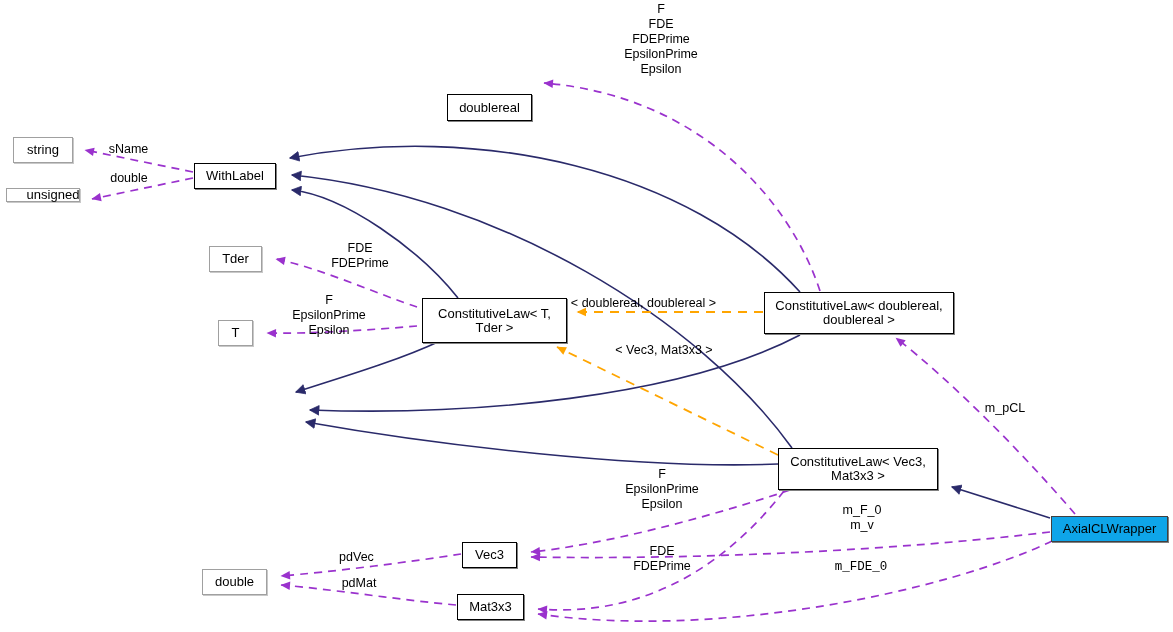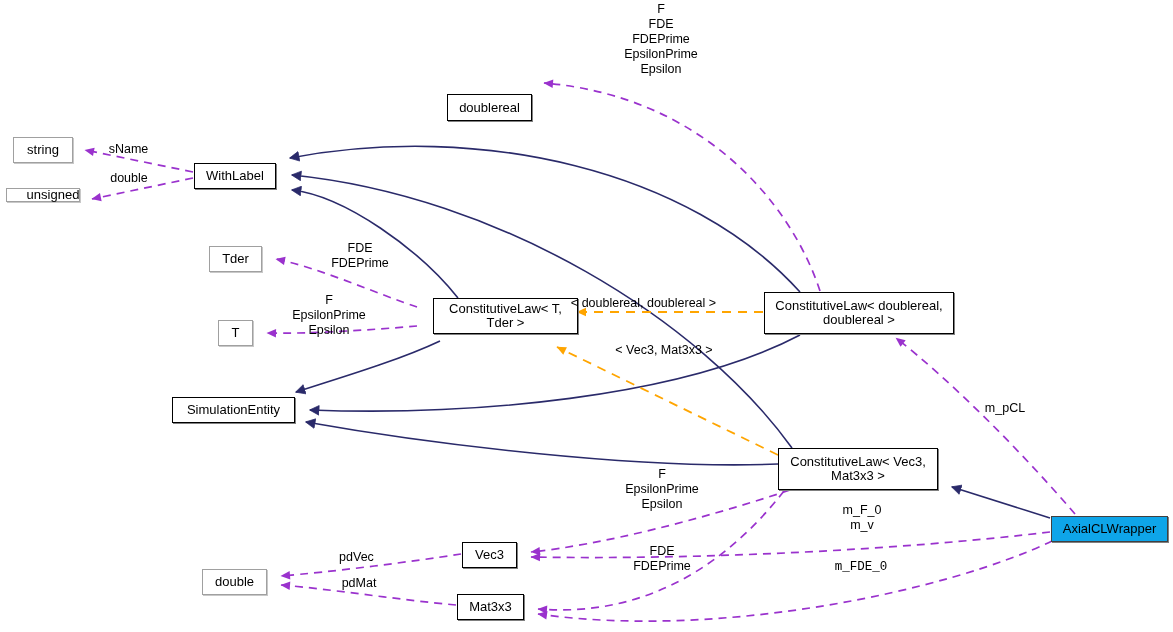--- a/index.html
+++ b/index.html
@@ -150,33 +150,30 @@
   </div>
 
   <div class="node faint" style="left:209px; top:246px; width:53px; height:26px;">
     <span>Tder</span>
   </div>
 
   <div class="node faint" style="left:218px; top:320px; width:35px; height:26px;">
     <span>T</span>
   </div>
 
-  <div class="node solid" style="left:433px; top:298px; width:145px; height:36px;">
+  <div class="node solid" style="left:422px; top:298px; width:145px; height:45px;">
     <span>ConstitutiveLaw&lt; T,
 Tder &gt;</span>
   </div>
 
   <div class="node solid" style="left:764px; top:292px; width:190px; height:42px;">
     <span>ConstitutiveLaw&lt; doublereal,
 doublereal &gt;</span>
   </div>
 
-  <div class="node solid" style="left:172px; top:397px; width:123px; height:26px;">
-    <span>SimulationEntity</span>
-  </div>
 
   <div class="node solid" style="left:778px; top:448px; width:160px; height:42px;">
     <span>ConstitutiveLaw&lt; Vec3,
 Mat3x3 &gt;</span>
   </div>
 
   <div class="node current" style="left:1051px; top:516px; width:117px; height:26px;">
     <span>AxialCLWrapper</span>
   </div>
 

